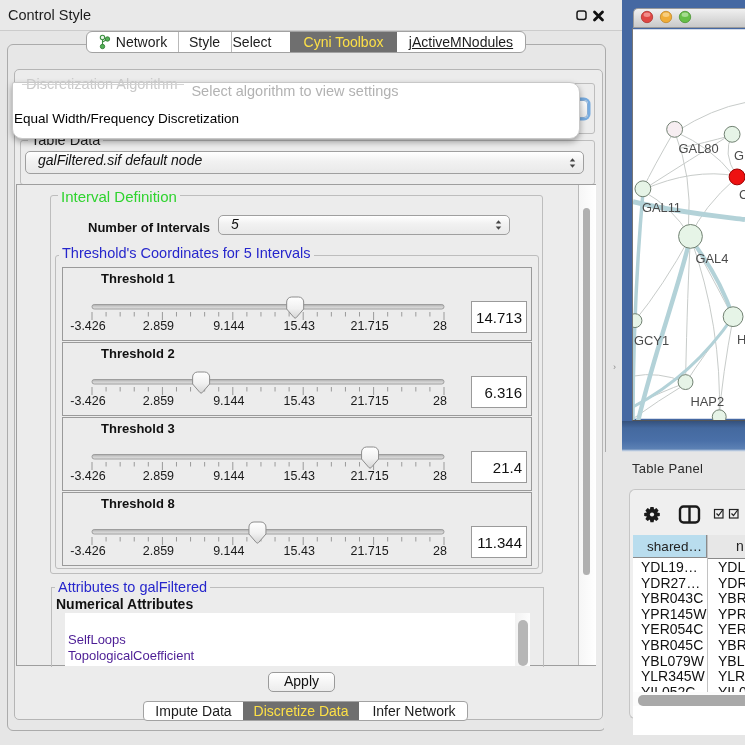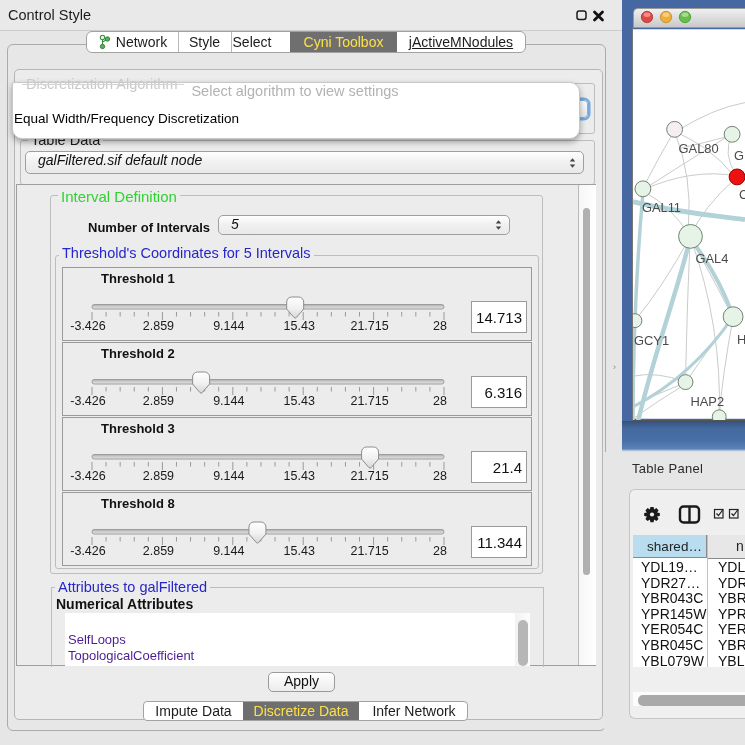--- a/index.html
+++ b/index.html
@@ -416,21 +416,21 @@
     <rect x="36" y="1.5" width="19" height="16" rx="3.5" fill="none" stroke="#1a1a1a" stroke-width="2.4"></rect>
     <line x1="45.5" y1="1.5" x2="45.5" y2="17.5" stroke="#1a1a1a" stroke-width="2.4"></line>
     <g stroke="#222" stroke-width="1.2" fill="none">
       <rect x="70.5" y="4.5" width="8.5" height="8.5"></rect>
       <path d="M72.5 8.5 L74.5 10.5 L79 4.5"></path>
       <rect x="85.5" y="4.5" width="8.5" height="8.5"></rect>
       <path d="M87.5 8.5 L89.5 10.5 L94 4.5"></path>
     </g>
   </svg>
 
-  <div class="abs" style="left:633px;top:535px;width:112px;height:132px;background:#ffffff;overflow:hidden;">
+  <div class="abs" style="left:633px;top:535px;width:112px;height:200px;background:#ffffff;overflow:hidden;">
     <div style="position:absolute;left:0;top:0;width:74px;height:23px;background:#b9ddee;border-right:1px solid #8a8a8a;border-bottom:1px solid #8a8a8a;font-size:13.5px;color:#222;text-align:center;line-height:23px;padding-left:10px;box-sizing:border-box;">shared…</div>
     <div style="position:absolute;left:75px;top:0;width:60px;height:23px;background:#e7e7e7;border-bottom:1px solid #8a8a8a;font-size:14px;color:#222;padding-left:28px;line-height:23px;">n</div>
     <div style="position:absolute;left:8px;top:25px;font-size:14px;color:#111;line-height:15.6px;">YDL19…<br>YDR27…<br>YBR043C<br>YPR145W<br>YER054C<br>YBR045C<br>YBL079W<br>YLR345W<br>YIL052C</div>
     <div style="position:absolute;left:85px;top:25px;font-size:14px;color:#111;line-height:15.6px;">YDL1<br>YDR2<br>YBR0<br>YPR1<br>YER0<br>YBR0<br>YBL0<br>YLR3<br>YIL0</div>
     <div style="position:absolute;left:74px;top:0;width:1px;height:160px;background:#c2c2c2;"></div>
   </div>
   <div class="abs" style="left:633px;top:692px;width:112px;height:14px;background:#fcfcfc;"></div>
   <div class="abs" style="left:638px;top:695px;width:111px;height:11px;background:#a9a9a9;border-radius:5px;"></div>
 </div>
 

